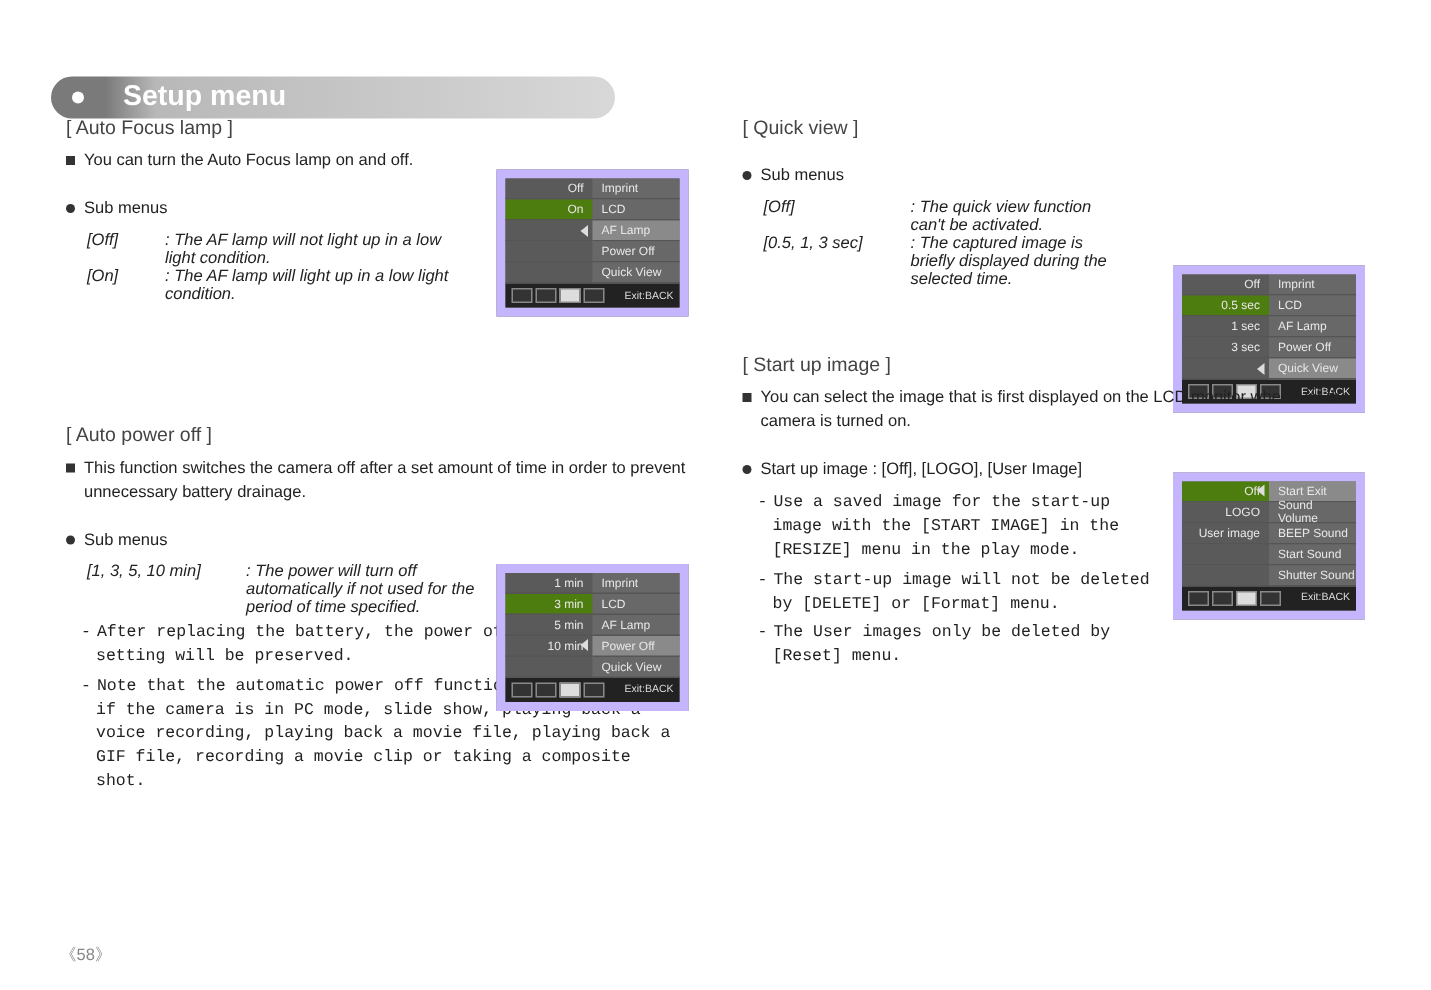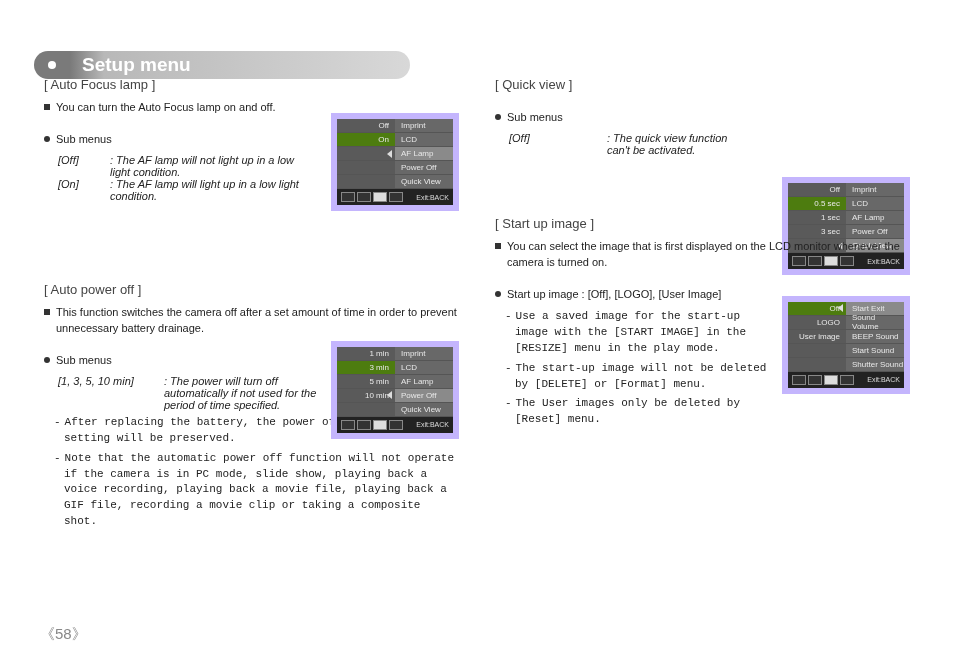--- a/index.html
+++ b/index.html
@@ -134,21 +134,21 @@
     margin-left:auto;
     color:#ddd;
     font-size:7px;
   }
 
   .page-num {
     position:absolute;
     left:40px;
     bottom:16px;
     color:#888;
-    font-size:15px;
+    font-size:11px;
   }
   .page-num::before { content:"《"; }
   .page-num::after  { content:"》"; }
 </style>
 </head>
 <body>
 
 <div class="title-bar">
   <div class="title-pill">
     <div class="pill-dark">
@@ -225,21 +225,21 @@
         </div>
       <div class="indent" style="max-width:280px">
         <div class="kv">
             <div class="k" style="min-width:86px">[1, 3, 5, 10 min]</div>
           <div class="c">: The power will turn off automatically if not used for the period of time specified.</div>
           </div>
       </div>
       <div style="height:4px"></div>
       <div class="note" style="max-width:280px"><span class="dash">-</span><span>After replacing the battery, the power off setting will be preserved.</span></div>
       <div class="note"><span class="dash">-</span><span>Note that the automatic power off function will not operate if the camera is in PC mode, slide show, playing back a voice recording, playing back a movie file, playing back a GIF file, recording a movie clip or taking a composite shot.</span></div>
-      <div class="lcd" id="lcd-apo" style="top:59px">
+      <div class="lcd" id="lcd-apo" style="top:94px">
           <div class="lcd-body">
             <div class="lcd-left">
               <div class="lcd-row">1 min</div>
               <div class="lcd-row hl-left">3 min</div>
               <div class="lcd-row">5 min</div>
               <div class="lcd-row">10 min</div>
               <div class="lcd-row"></div>
             </div>
             <div class="lcd-right">
               <div class="lcd-row">Imprint</div>
@@ -266,20 +266,24 @@
       <div class="sec-head">[ Quick view ]</div>
       <div style="height:10px"></div>
       <div class="bullet-row">
           <div class="dotb"></div>
         <div class="txt">Sub menus</div>
         </div>
       <div class="indent" style="max-width:250px">
         <div class="kv">
             <div class="k" style="min-width:78px">[Off]</div>
           <div class="c">: The quick view function can't be activated.</div>
+          </div>
+        <div class="kv">
+            <div class="k" style="min-width:78px">[0.5, 1, 3 sec]</div>
+          <div class="c">: The captured image is briefly displayed during the selected time.</div>
           </div>
       </div>
       <div class="lcd" id="lcd-qv" style="top:100px">
           <div class="lcd-body">
             <div class="lcd-left">
               <div class="lcd-row">Off</div>
               <div class="lcd-row hl-left">0.5 sec</div>
               <div class="lcd-row">1 sec</div>
               <div class="lcd-row">3 sec</div>
               <div class="lcd-row"></div>
@@ -295,21 +299,21 @@
           <div class="lcd-bot">
             <div class="lcd-icon"></div>
             <div class="lcd-icon"></div>
             <div class="lcd-icon fill"></div>
             <div class="lcd-icon"></div>
             <div class="lcd-exit">Exit:BACK</div>
           </div>
         </div>
     </div>
 
-    <div class="section" style="margin-top:60px">
+    <div class="section" style="margin-top:43px">
       <div class="sec-head">[ Start up image ]</div>
       <div class="bullet-row">
           <div class="sq"></div>
         <div class="txt">You can select the image that is first displayed on the LCD monitor whenever the camera is turned on.</div>
         </div>
       <div style="height:10px"></div>
       <div class="bullet-row">
           <div class="dotb"></div>
         <div class="txt">Start up image : [Off], [LOGO], [User Image]</div>
         </div>

